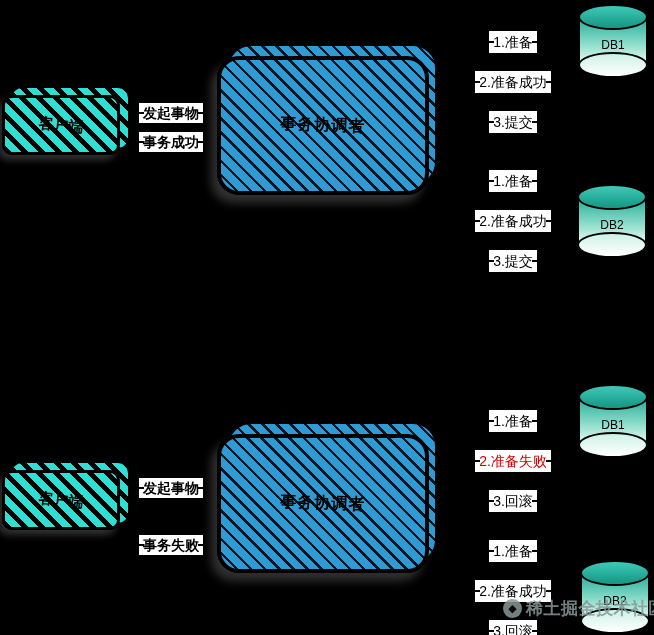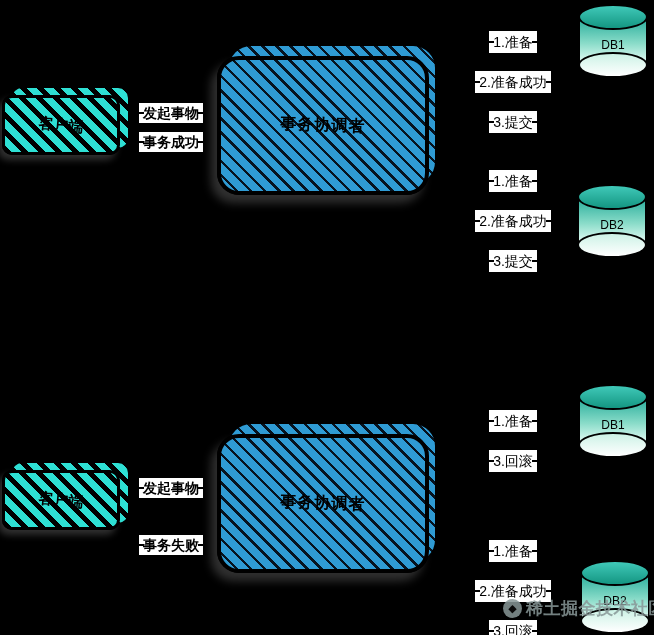--- a/index.html
+++ b/index.html
@@ -163,20 +163,21 @@
       <span class="white-label">事务失败</span>
     </div>
 
     <div class="box coord-hatch k2-back"></div>
     <div class="box coord-hatch coord-front k2-front">
       <div class="box-label coord-text">事务协调者</div>
     </div>
 
     <div class="step-col s3">
       <span class="white-label">1.准备</span>
+      <span class="white-label step-red">2.准备失败</span>
       <span class="white-label">3.回滚</span>
     </div>
     <div class="cyl d3">
       <div class="cyl-body"></div>
       <div class="cyl-bot"></div>
       <div class="cyl-top"></div>
       <div class="cyl-name">DB1</div>
     </div>
 
     <div class="step-col s4">

